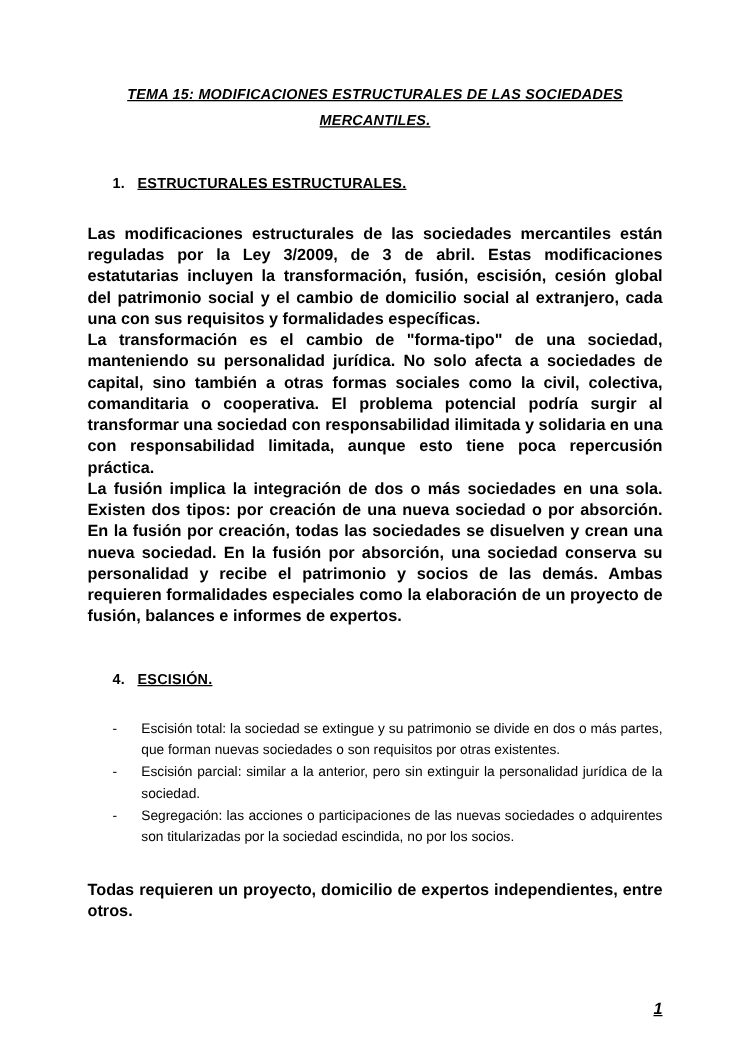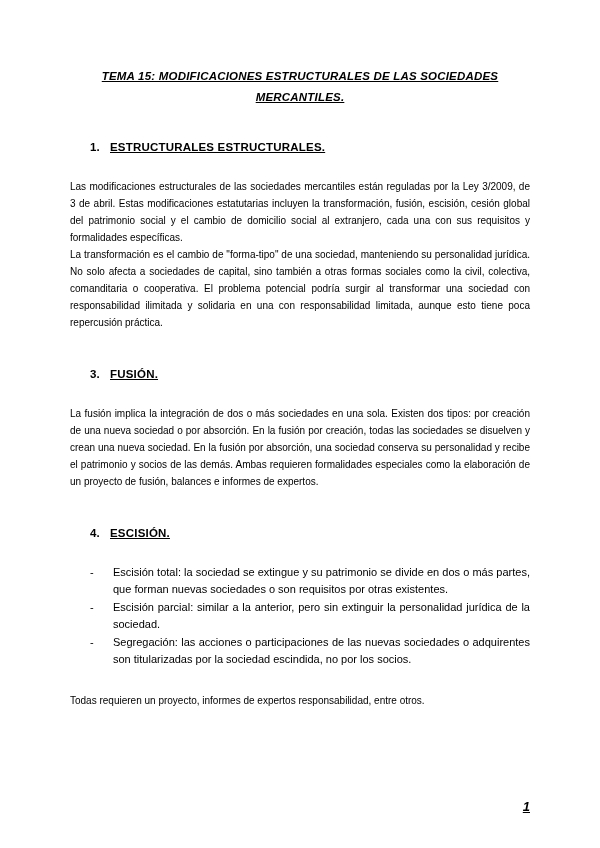--- a/index.html
+++ b/index.html
@@ -42,23 +42,24 @@
   }
   .section-heading .num {
     display: inline-block;
     width: 20px;
   }
   .section-heading .htext {
     text-decoration: underline;
   }
   .para {
     margin: 0;
-    font-size: 10px;
+    font-size: 13px;
     line-height: 17px;
     text-align: justify;
+    font-weight: bold;
   }
   .list {
     margin: 13px 0 0 0;
     padding: 0 0 0 20px;
     list-style: none;
   }
   .list-item {
     display: flex;
     font-size: 11px;
     line-height: 17px;
@@ -95,23 +96,20 @@
     <span class="u">MERCANTILES.</span>
   </h1>
 
   <div class="section-heading first">
     <span class="num">1.</span><span class="htext">ESTRUCTURALES ESTRUCTURALES.</span>
   </div>
   <p class="para">Las modificaciones estructurales de las sociedades mercantiles están reguladas por la Ley 3/2009, de 3 de abril. Estas modificaciones estatutarias incluyen la transformación, fusión, escisión, cesión global del patrimonio social y el cambio de domicilio social al extranjero, cada una con sus requisitos y formalidades específicas.</p>
 
   <p class="para">La transformación es el cambio de "forma-tipo" de una sociedad, manteniendo su personalidad jurídica. No solo afecta a sociedades de capital, sino también a otras formas sociales como la civil, colectiva, comanditaria o cooperativa. El problema potencial podría surgir al transformar una sociedad con responsabilidad ilimitada y solidaria en una con responsabilidad limitada, aunque esto tiene poca repercusión práctica.</p>
 
-  <div class="section-heading">
-    <span class="num">3.</span><span class="htext">FUSIÓN.</span>
-  </div>
   <p class="para">La fusión implica la integración de dos o más sociedades en una sola. Existen dos tipos: por creación de una nueva sociedad o por absorción. En la fusión por creación, todas las sociedades se disuelven y crean una nueva sociedad. En la fusión por absorción, una sociedad conserva su personalidad y recibe el patrimonio y socios de las demás. Ambas requieren formalidades especiales como la elaboración de un proyecto de fusión, balances e informes de expertos.</p>
 
   <div class="section-heading">
     <span class="num">4.</span><span class="htext">ESCISIÓN.</span>
   </div>
 
   <ul class="list">
     <li class="list-item">
       <span class="dash">-</span>
       <span class="item-text">Escisión total: la sociedad se extingue y su patrimonio se divide en dos o más partes, que forman nuevas sociedades o son requisitos por otras existentes.</span>
@@ -119,17 +117,17 @@
     <li class="list-item">
       <span class="dash">-</span>
       <span class="item-text">Escisión parcial: similar a la anterior, pero sin extinguir la personalidad jurídica de la sociedad.</span>
     </li>
     <li class="list-item">
       <span class="dash">-</span>
       <span class="item-text">Segregación: las acciones o participaciones de las nuevas sociedades o adquirentes son titularizadas por la sociedad escindida, no por los socios.</span>
     </li>
   </ul>
 
-  <p class="para closing">Todas requieren un proyecto, informes de expertos responsabilidad, entre otros.</p>
+  <p class="para closing">Todas requieren un proyecto, domicilio de expertos independientes, entre otros.</p>
 
   <div class="page-number">1</div>
 
 </div>
 
 </body></html>

